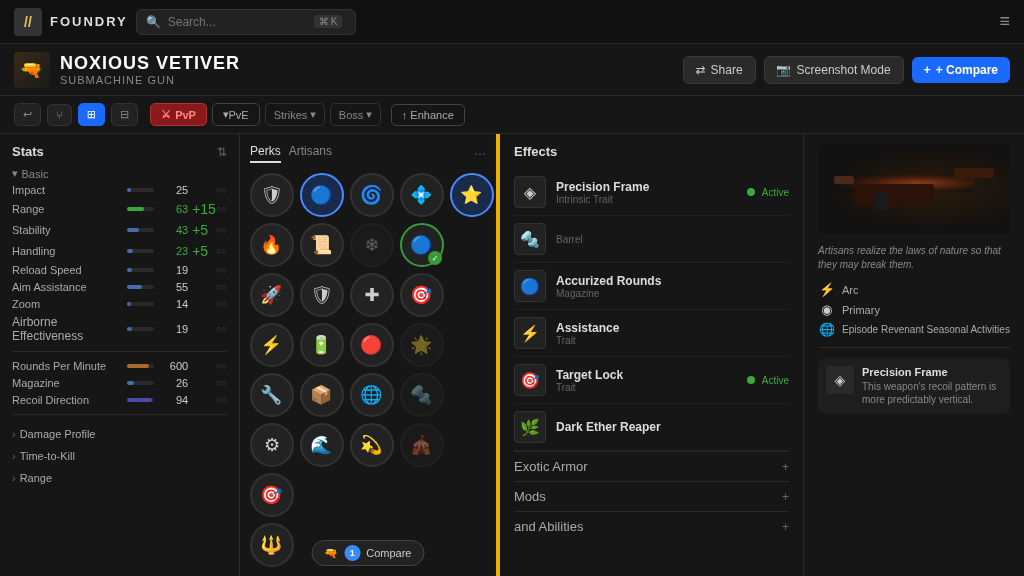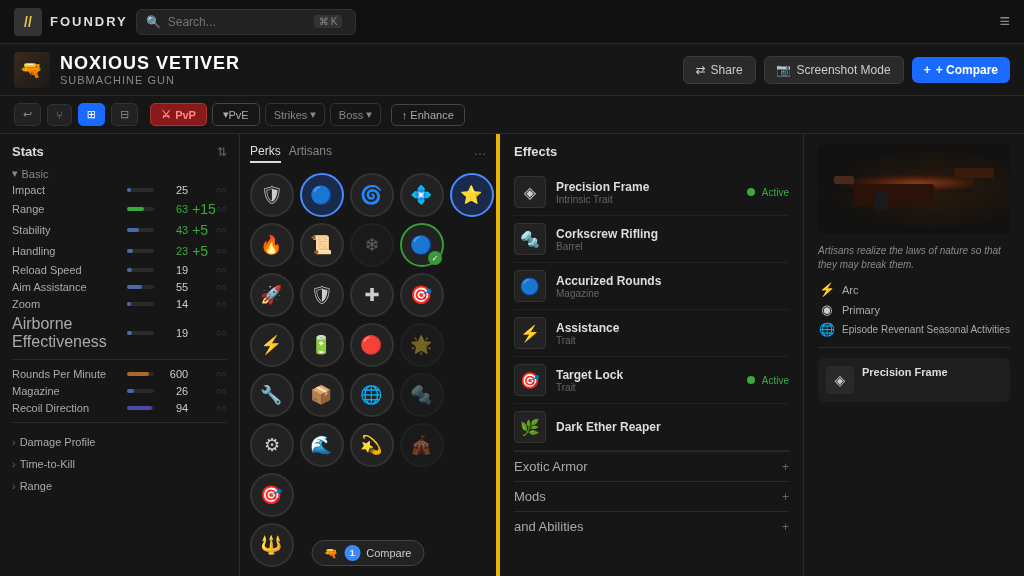--- a/index.html
+++ b/index.html
@@ -435,21 +435,21 @@
       <span class="stat-label">Zoom</span>
       <div class="stat-bar-container">
           <div class="stat-bar" style="width:14%"></div>
         </div>
       <span class="stat-value">14</span>
       <span class="stat-bonus"></span>
       <span class="stat-dots">○○</span>
     </div>
 
     <div class="stat-row">
-      <span class="stat-label" style="font-size:16px;">Airborne Effectiveness</span>
+      <span class="stat-label" style="font-size:12px;">Airborne Effectiveness</span>
       <div class="stat-bar-container">
           <div class="stat-bar" style="width:19%"></div>
         </div>
       <span class="stat-value">19</span>
       <span class="stat-bonus"></span>
       <span class="stat-dots">○○</span>
     </div>
     <hr class="section-divider">
 
     <div class="stat-row">
@@ -578,21 +578,20 @@
       </div>
       <div>
         <span class="active-dot"></span>
         <span class="active-text">Active</span>
       </div>
     </div>
 
     <div class="effect-row">
       <div class="effect-icon">🔩</div>
       <div class="effect-info">
-        <div class="effect-name">Corkscrew Rifling</div>
         <div class="effect-subtype">Barrel</div>
       </div>
     </div>
 
     <div class="effect-row">
       <div class="effect-icon">🔵</div>
       <div class="effect-info">
         <div class="effect-name">Accurized Rounds</div>
         <div class="effect-subtype">Magazine</div>
       </div>
@@ -674,17 +673,18 @@
       <span class="tag-icon">🌐</span>
       <span class="tag-label" style="font-size:10px;">Episode Revenant Seasonal Activities</span>
     </div>
 
     <hr class="info-divider">
 
     <div class="trait-card">
       <div class="trait-icon">◈</div>
       <div>
         <div class="trait-name">Precision Frame</div>
+        <div class="trait-desc">This weapon's recoil pattern is more predictably vertical.</div>
       </div>
     </div>
   </div>
 
 </div>
 
 </body></html>

